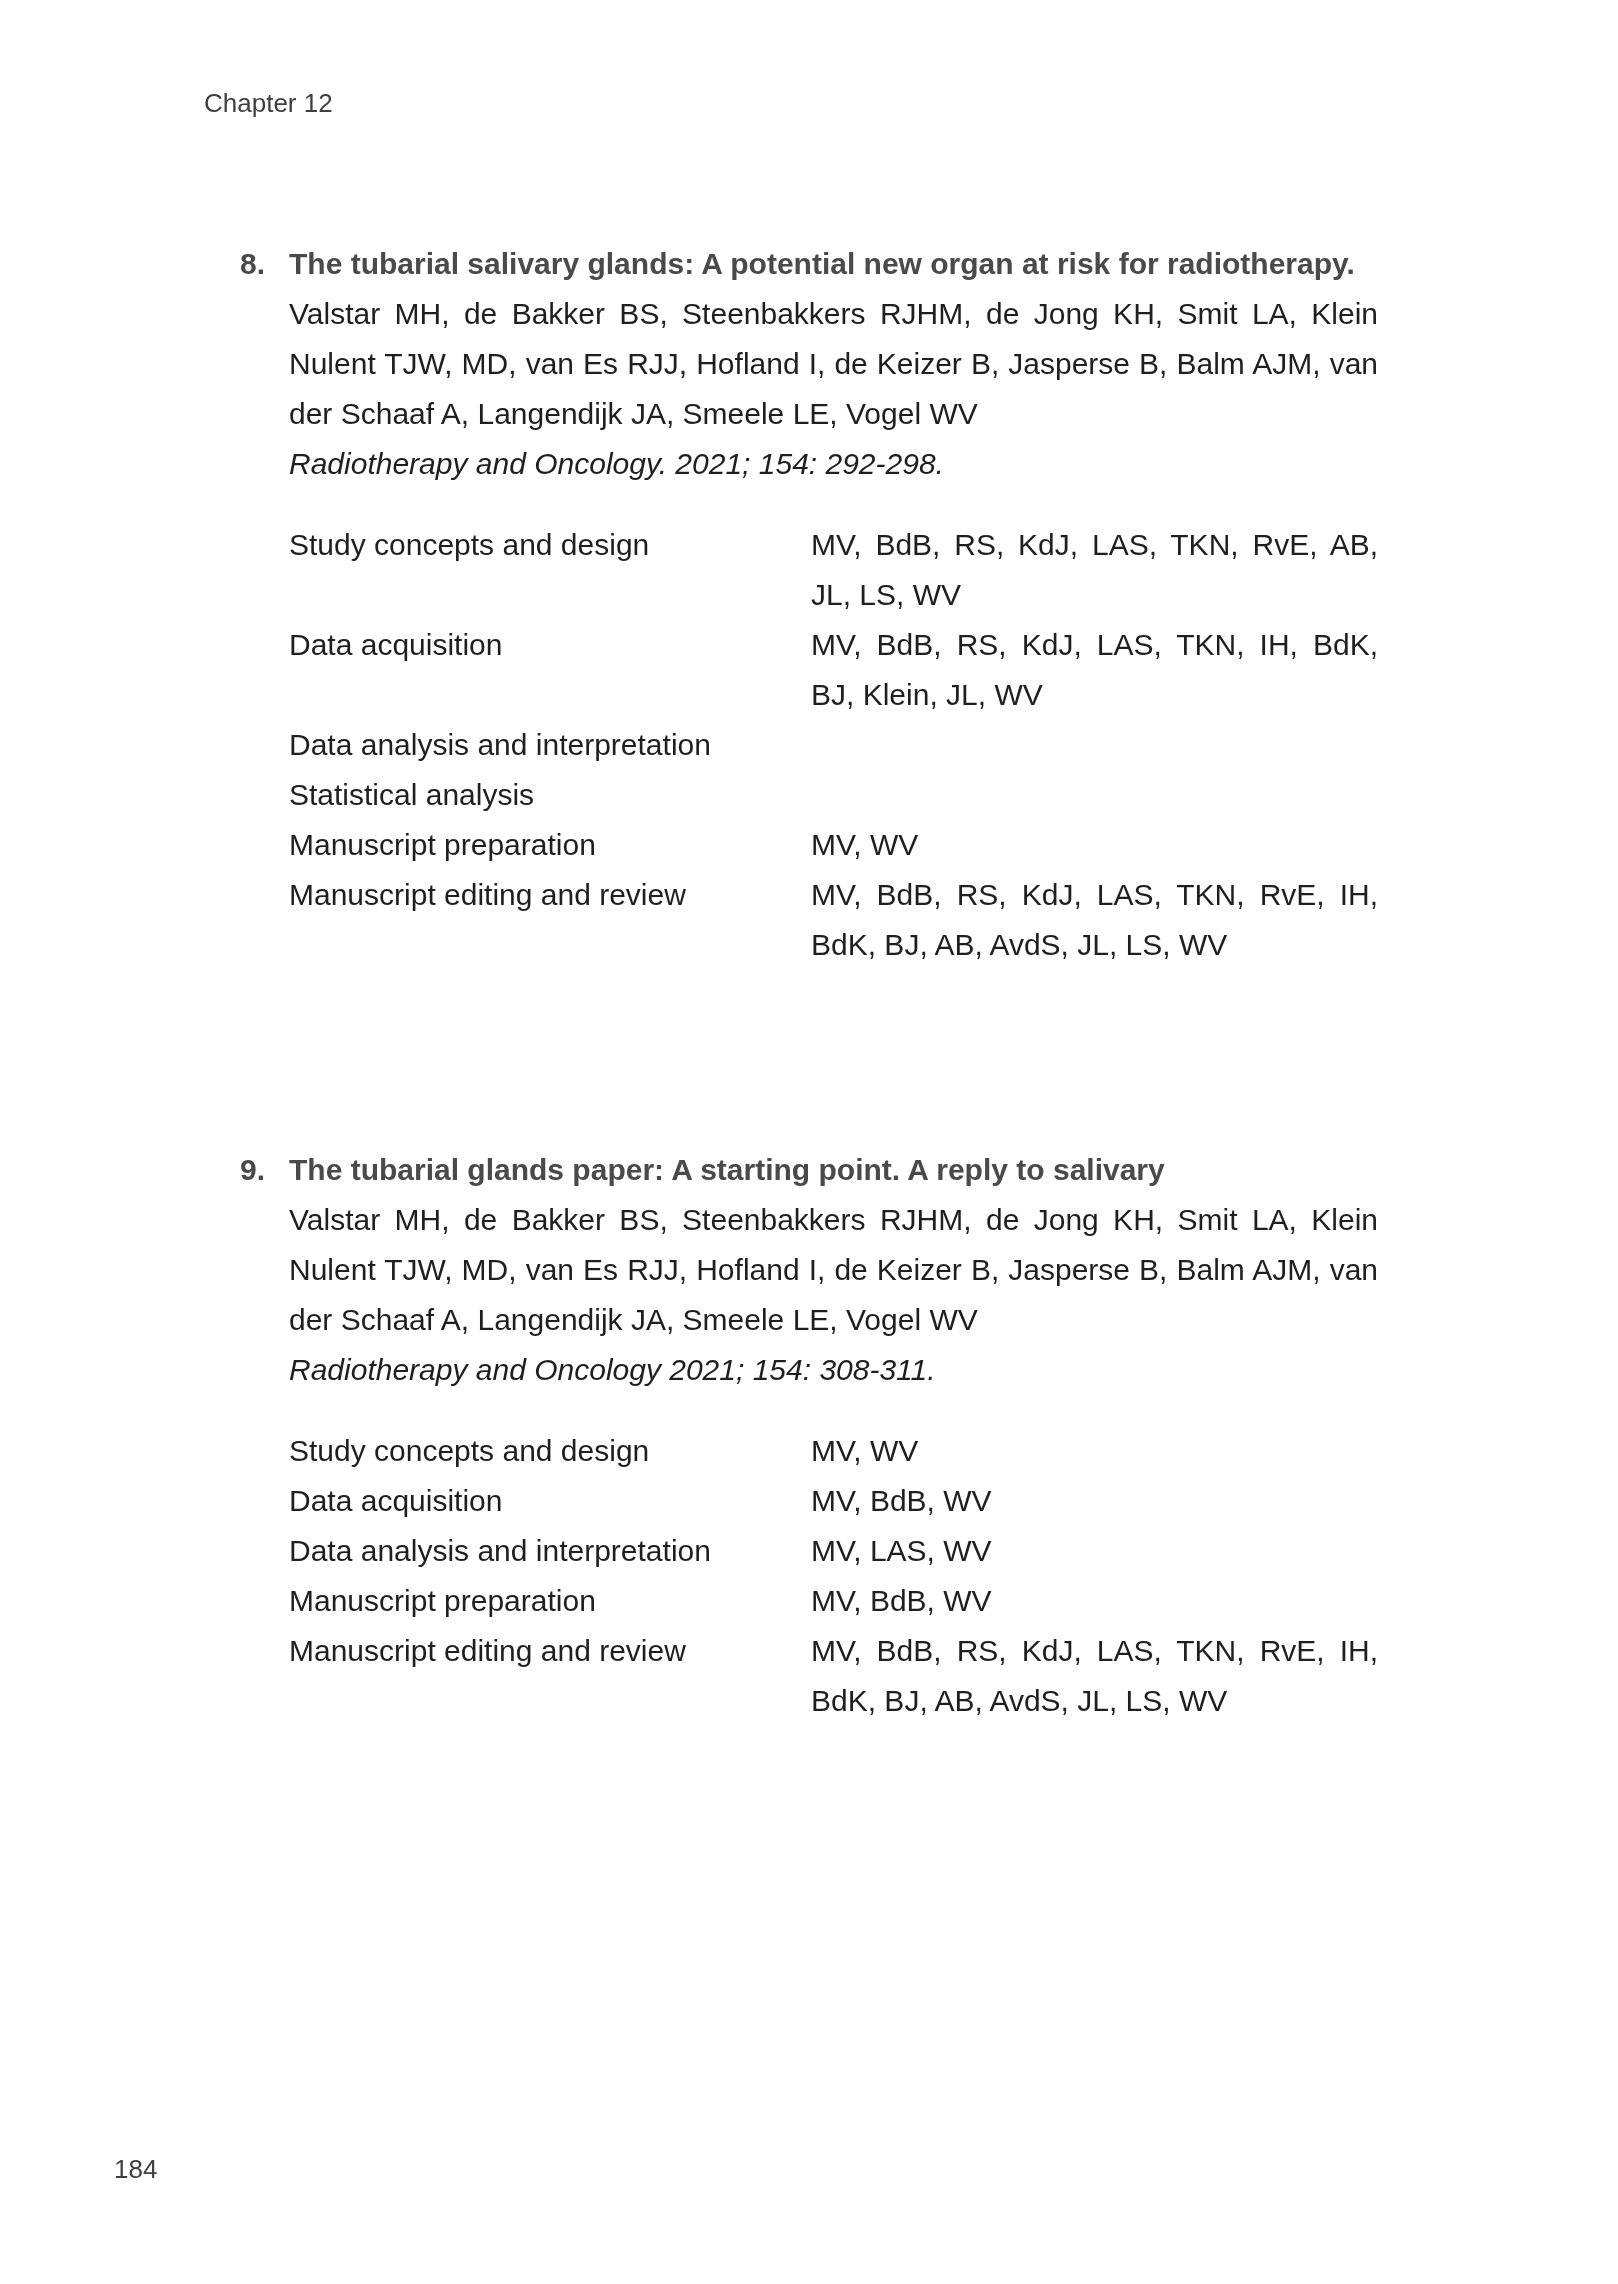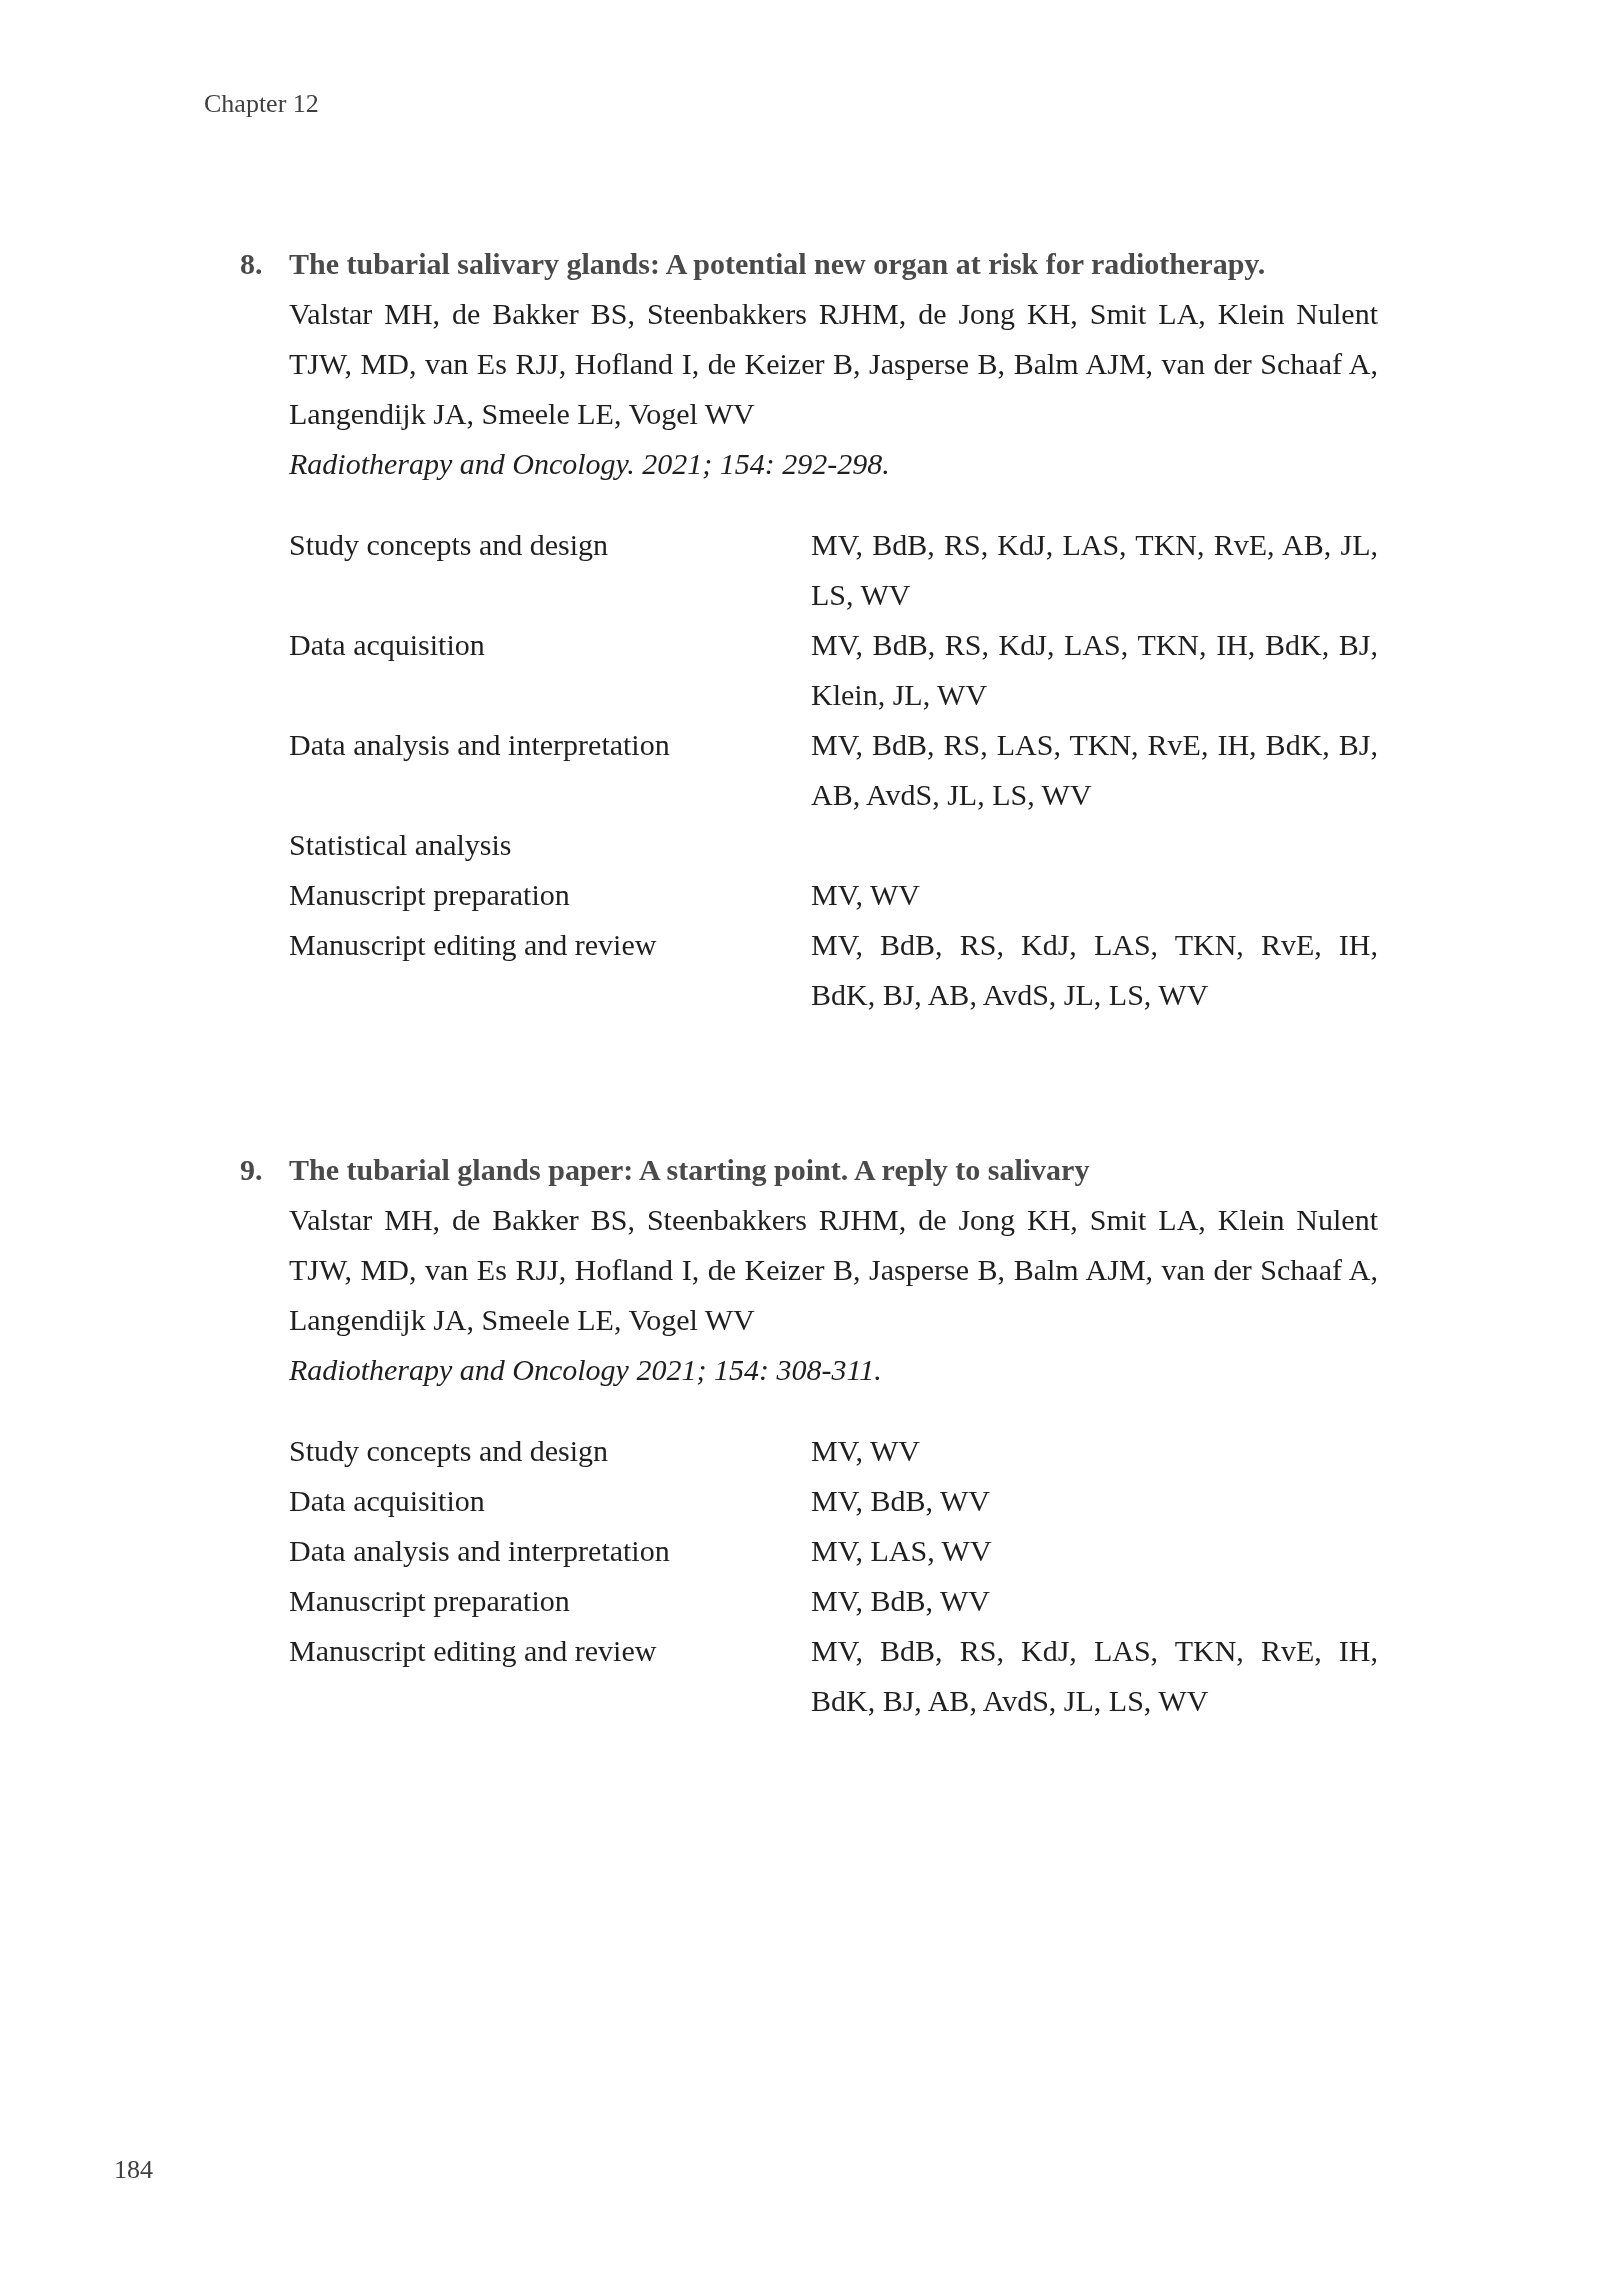--- a/index.html
+++ b/index.html
@@ -5,21 +5,21 @@
   html, body {
     margin: 0;
     padding: 0;
     background: #ffffff;
   }
   .page {
     position: relative;
     width: 1619px;
     height: 2284px;
     background: #ffffff;
-    font-family: Liberation Serif, serif;
+    font-family: Liberation Sans, sans-serif;
     color: var(--body-color, #1f1f1f);
     overflow: hidden;
   }
   .chapter-header {
     position: absolute;
     left: 204px;
     top: 87px;
     font-size: 26px;
     line-height: 33px;
     color: var(--muted-color, #3f3f3f);
@@ -116,21 +116,20 @@
     <div class="contrib-authors">MV, BdB, RS, KdJ, LAS, TKN, RvE, AB, JL, LS, WV</div>
   </div>
 
   <div class="contrib-row">
     <div class="contrib-role">Data acquisition</div>
     <div class="contrib-authors">MV, BdB, RS, KdJ, LAS, TKN, IH, BdK, BJ, Klein, JL, WV</div>
   </div>
 
   <div class="contrib-row">
     <div class="contrib-role">Data analysis and interpretation</div>
-    <div class="contrib-authors">MV, BdB, RS, LAS, TKN, RvE, IH, BdK, BJ, AB, AvdS, JL, LS, WV</div>
   </div>
 
   <div class="contrib-row">
     <div class="contrib-role">Statistical analysis</div>
   </div>
 
   <div class="contrib-row">
     <div class="contrib-role">Manuscript preparation</div>
     <div class="contrib-authors">MV, WV</div>
   </div>

